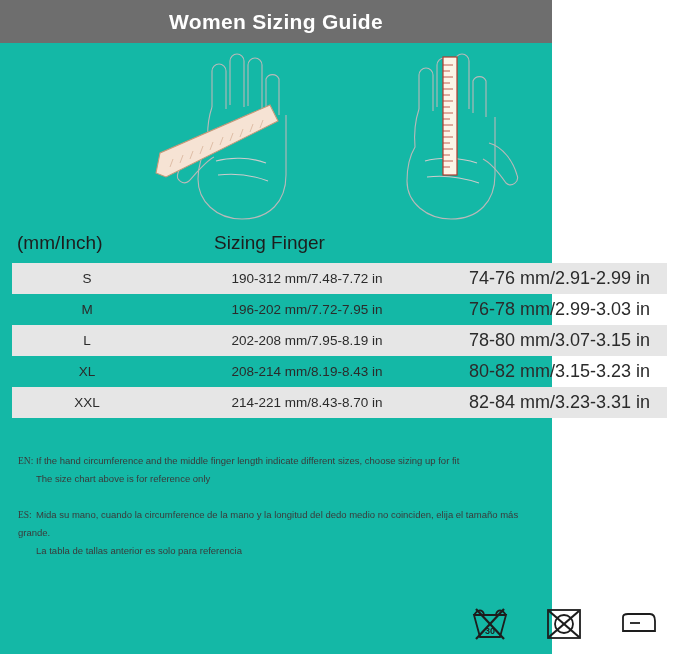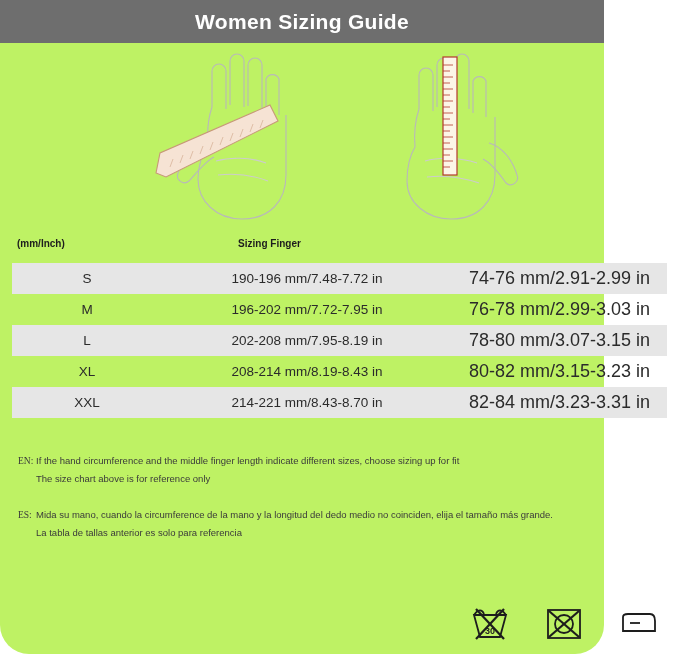--- a/index.html
+++ b/index.html
@@ -9,25 +9,24 @@
   }
   body {
     width: 679px;
     height: 654px;
     font-family: "Liberation Sans", sans-serif;
     color: #2b2b2b;
     overflow: hidden;
     position: relative;
   }
   .page {
-    width: 604px;
+    width: 552px;
     height: 654px;
     position: relative;
-    background: #bef264;
-    border-radius: 29px;
+    background: #14b8a6;
   }
   
   .header {
     height: 43px;
     background: #6e6e6e;
     display: flex;
     align-items: center;
     justify-content: center;
   }
   .header-title {
@@ -70,22 +69,22 @@
     font-size: 13.5px;
   }
   .c2 {
     width: 215px;
     text-align: center;
     font-size: 18px;
   }
   .trow.head .c0,
   .trow.head .c1,
   .trow.head .c2 {
-    font-size: 10px;
-    font-weight: bold;
+    font-size: 19px;
+    font-weight: normal;
     color: #1d1d1d;
   }
   .trow.head .c0 { text-align: left; padding-left: 5px; }
   .trow.head .c1 { text-align: center; }
   .trow.head .c2 { text-align: center; }
 
   
   .notes {
     margin: 34px 0 0 18px;
     font-size: 9.5px;
@@ -193,21 +192,21 @@
   </div>
 
   <div class="table">
     <div class="trow head">
       <div class="c0">(mm/Inch)</div>
       <div class="c2">Sizing Finger</div>
     </div>
 
     <div class="trow alt">
       <div class="c0">S</div>
-      <div class="c1">190-196 mm/7.48-7.72 in</div>
+      <div class="c1">190-312 mm/7.48-7.72 in</div>
       <div class="c2">74-76 mm/2.91-2.99 in</div>
     </div>
 
     <div class="trow">
       <div class="c0">M</div>
       <div class="c1">196-202 mm/7.72-7.95 in</div>
       <div class="c2">76-78 mm/2.99-3.03 in</div>
     </div>
 
     <div class="trow alt">

